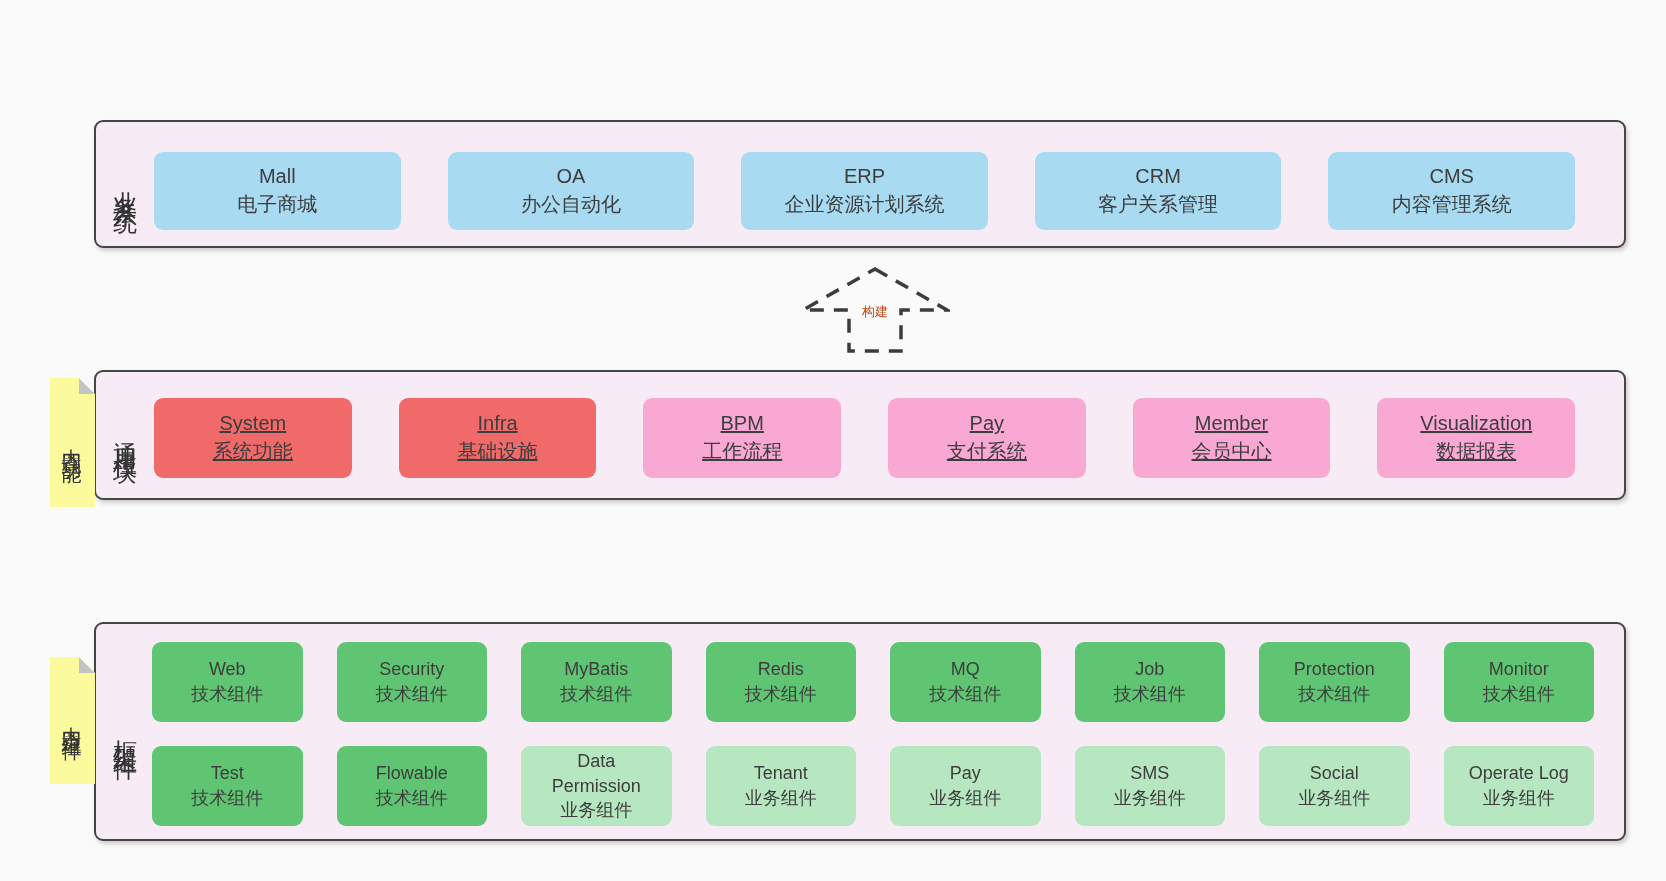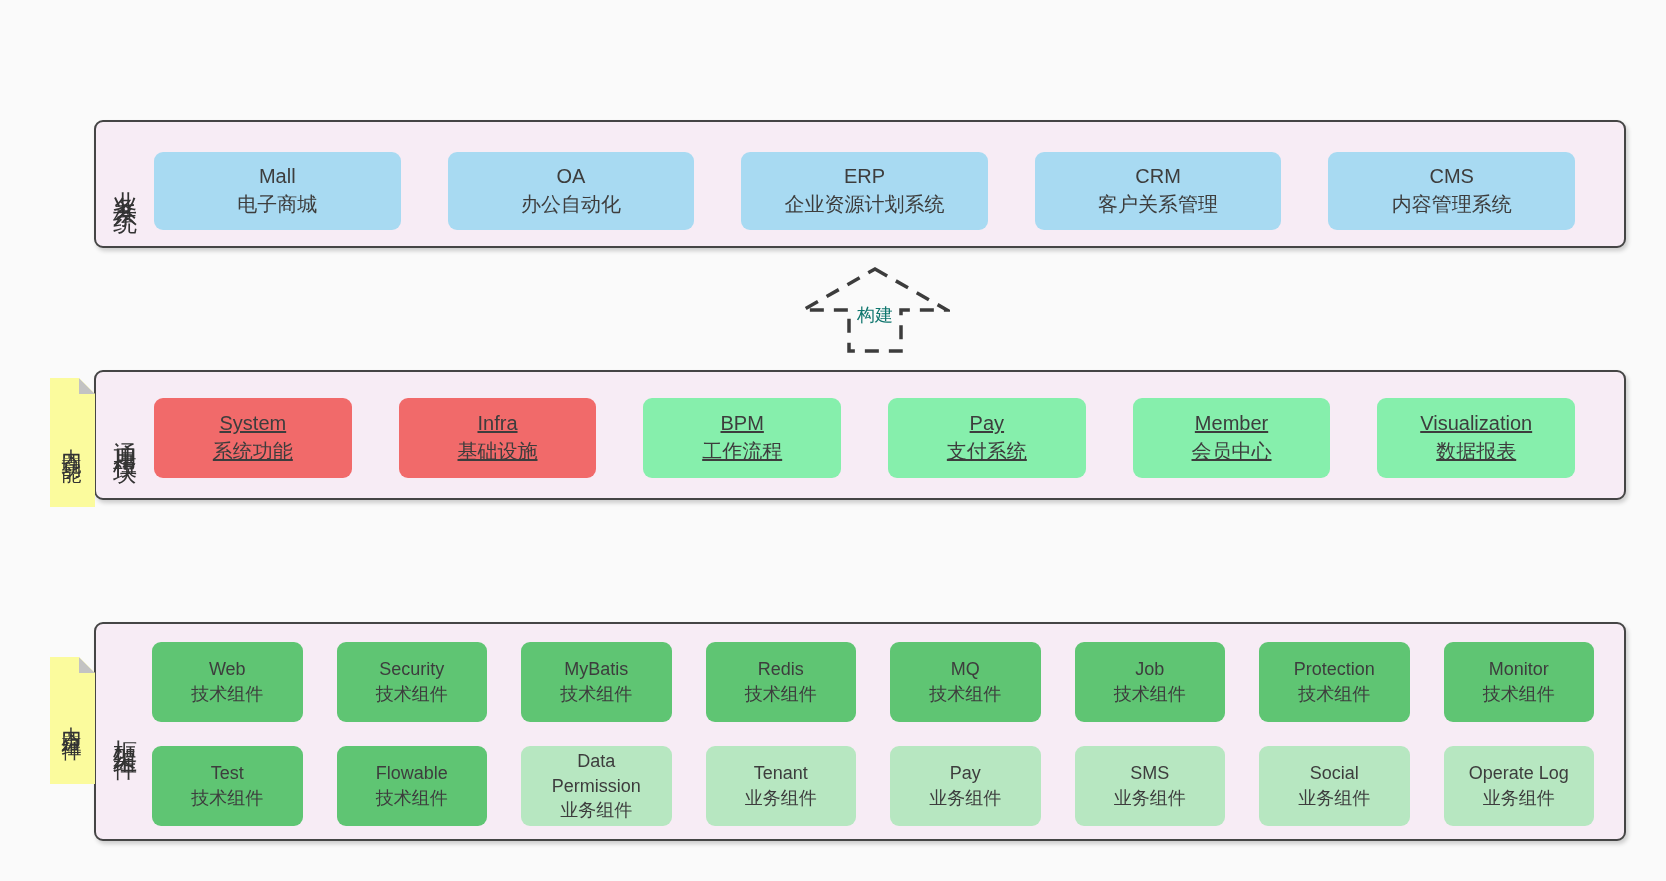--- a/index.html
+++ b/index.html
@@ -27,21 +27,21 @@
 
   .box { flex:1; border-radius:9px; display:flex; flex-direction:column;
     align-items:center; justify-content:center; text-align:center;
     padding:2px 32px; line-height:1.38; }
   .box-title, .box-sub { display:block; }
   .c1 .box, .c2 .box { font-size:20px; }
   .c3 .box { font-size:18px; padding:2px 16px; }
 
   .blue { background:#a8daf2; }
   .red { background:#f16a6a; }
-  .pink { background:#86efac; }
+  .pink { background:#f9a8d4; }
   .green { background:#5fc573; }
   .green-light { background:#b7e7c1; }
 
   
   .note { position:absolute; width:45px; background:#fbfb9d;
     clip-path:polygon(0 0, calc(100% - 16px) 0, 100% 16px, 100% 100%, 0 100%);
     display:flex; align-items:center; justify-content:center;
     writing-mode:vertical-rl; text-orientation:upright;
     font-size:20px; letter-spacing:5px; color:#333; }
   .note::after { content:""; position:absolute; top:0; right:0; width:16px; height:16px;
@@ -49,21 +49,21 @@
   .note-1 { left:-46px; top:6px; height:129px; }
   .note-2 { left:-46px; top:33px; height:127px; }
 
   
   .arrow { position:absolute; width:150px; height:88px; }
   .arrow-1 { left:800px; top:266px; }
   .arrow-2 { left:817px; top:515px; }
   .arrow svg { position:absolute; inset:0; }
   .arrow polygon { fill:none; stroke:#3c3c3c; stroke-width:3.5; stroke-dasharray:14 10; }
   .arrow-label { position:absolute; left:50%; top:37px; transform:translateX(-50%);
-    background:#fafafa; padding:0 4px; font-size:18px; color:#0f766e; white-space:nowrap; }
+    background:#fafafa; padding:0 4px; font-size:13px; color:#c2410c; white-space:nowrap; }
 </style>
 </head>
 <body>
 
 <div class="stage">
 
   <div class="container c1">
     <div class="v-label">业务系统</div>
     <div class="box-row">
       <div class="box blue">

